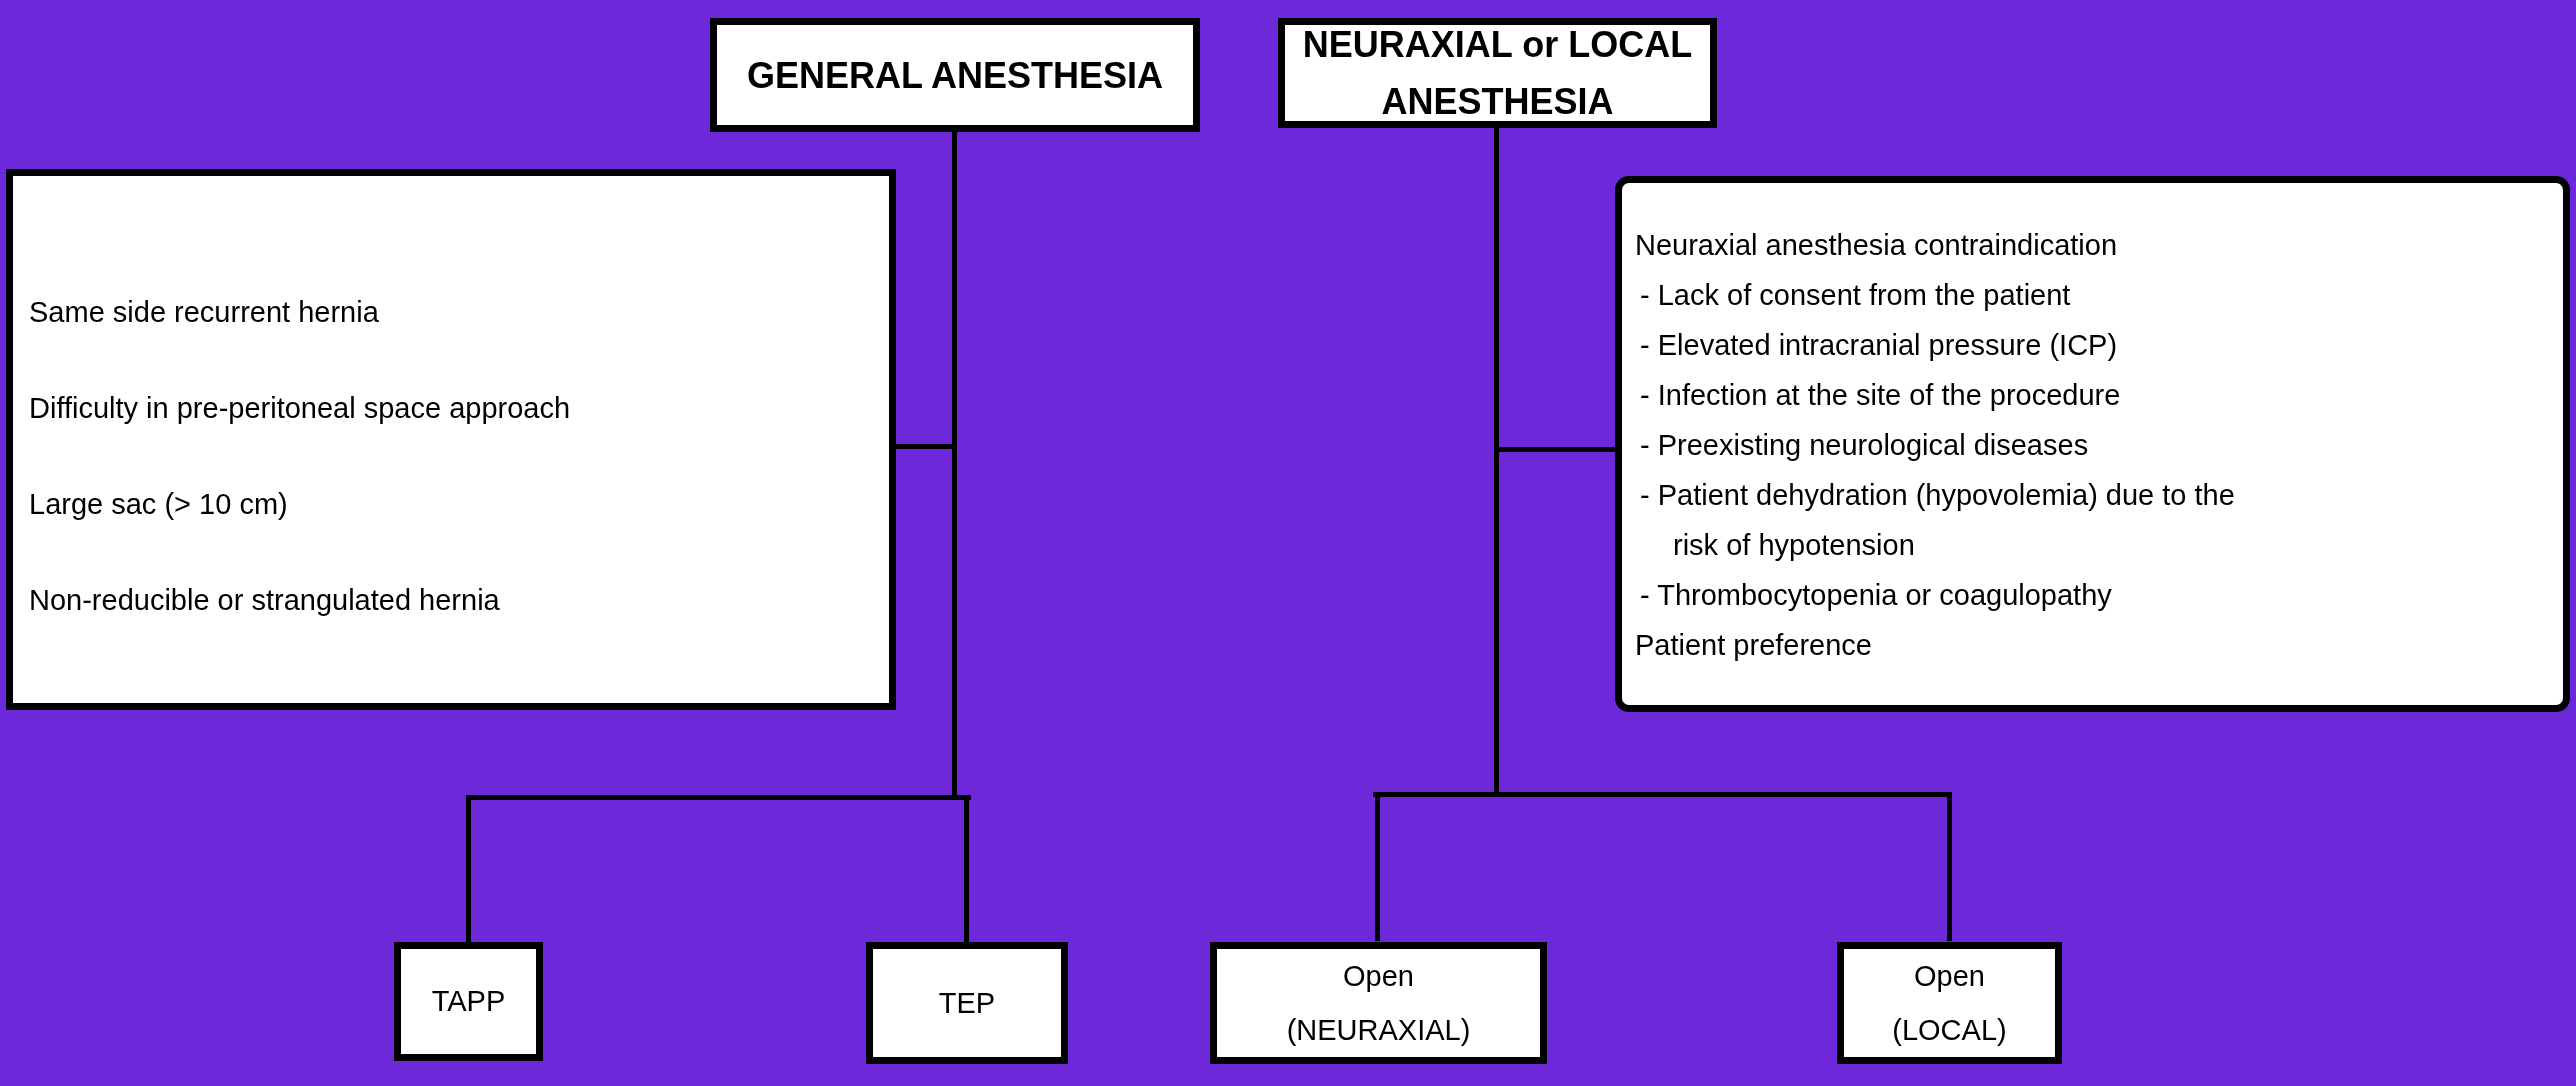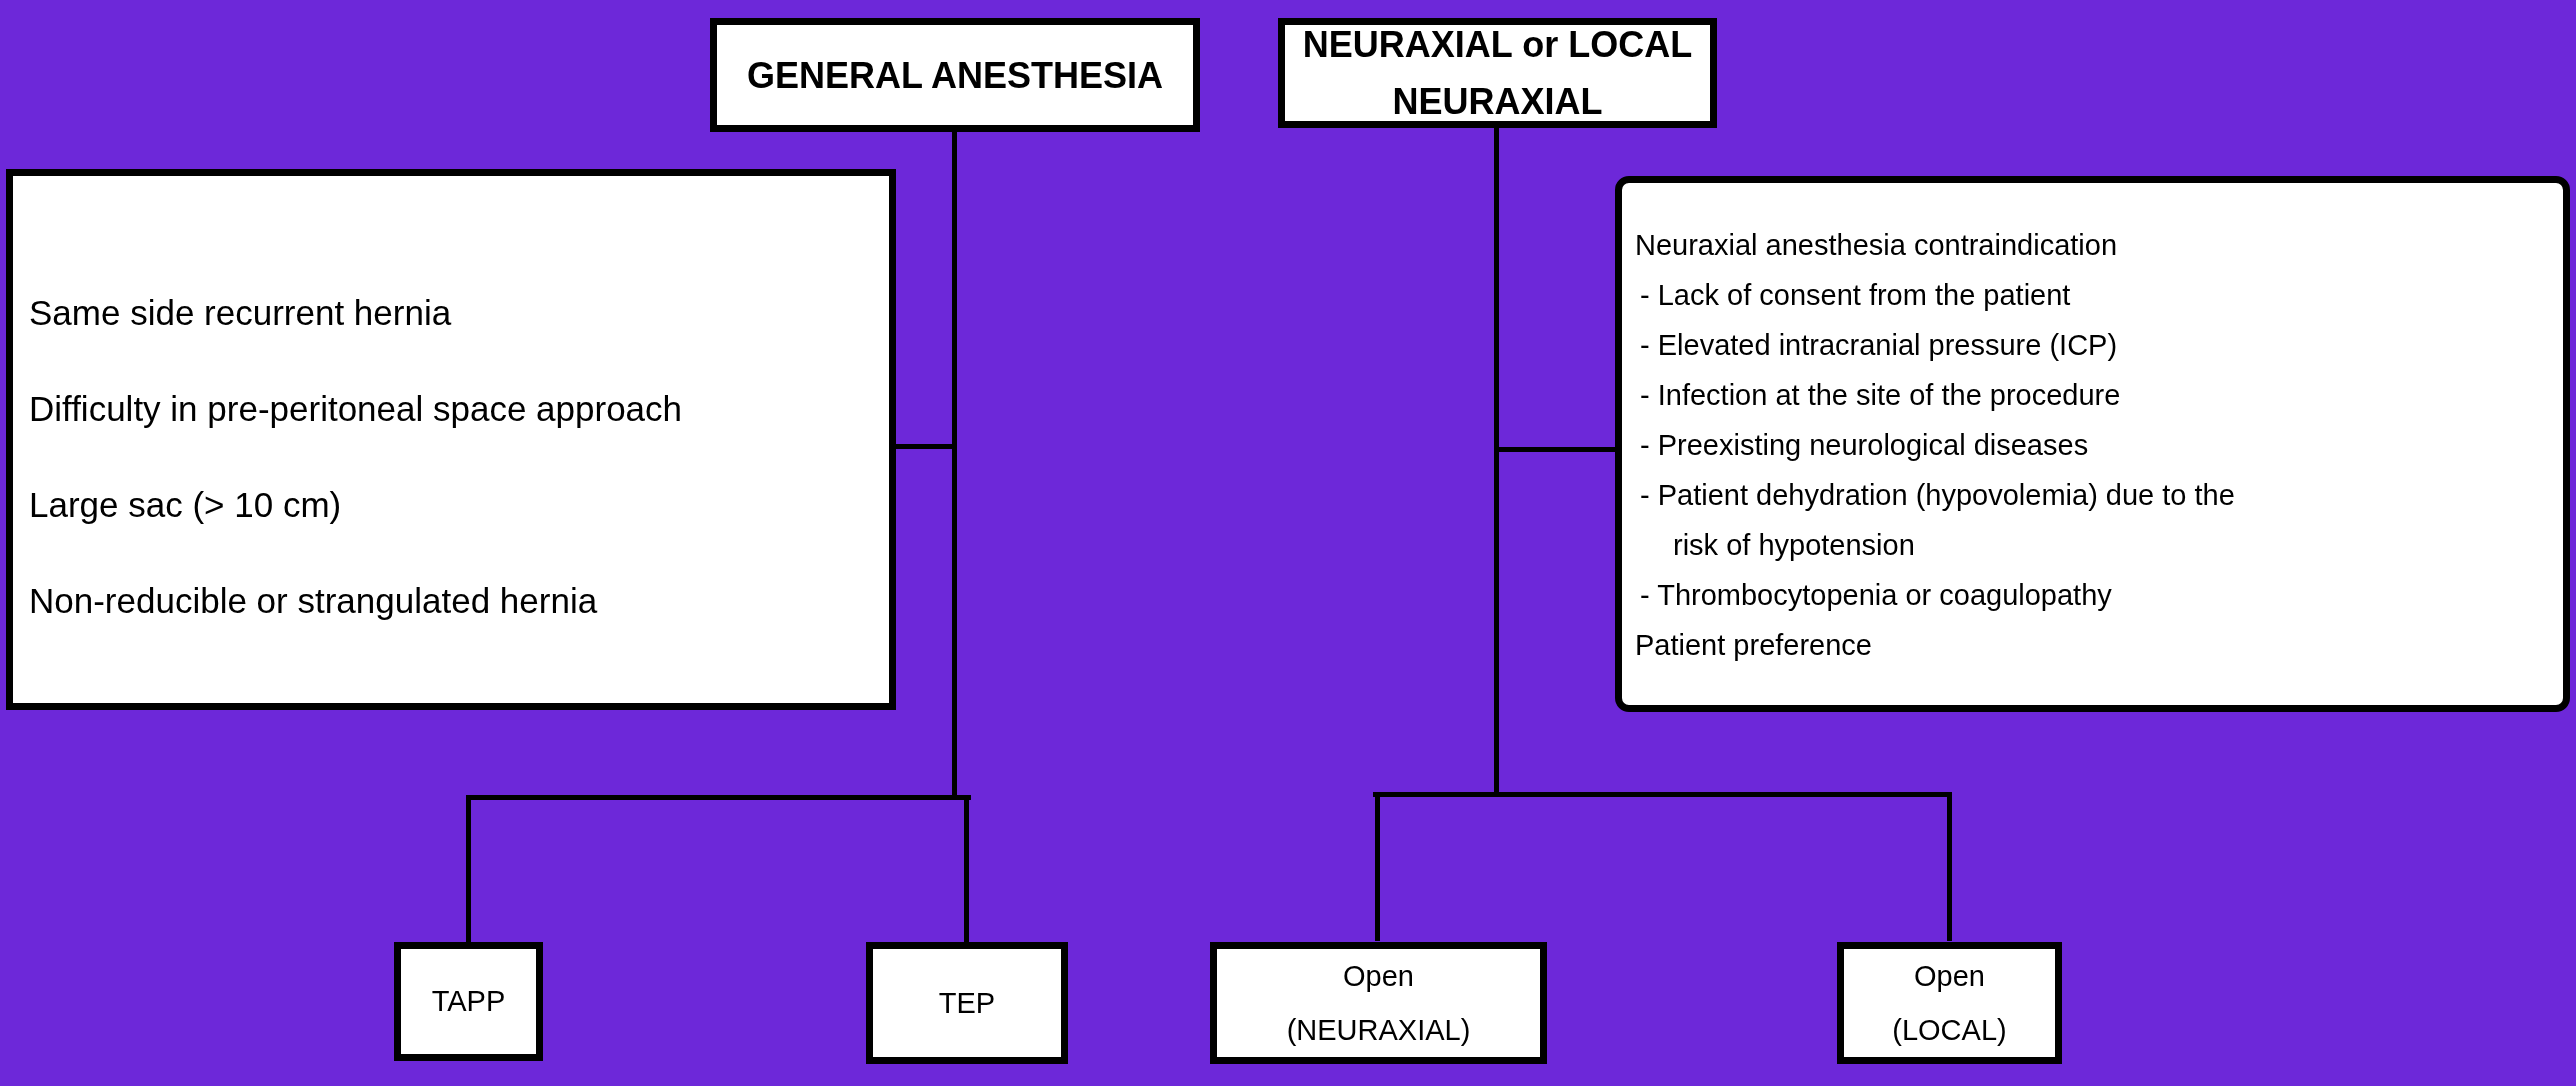--- a/index.html
+++ b/index.html
@@ -39,21 +39,21 @@
     font-weight: bold;
     font-size: 36px;
     line-height: 39px;
     letter-spacing: 0px;
   }
   
   .left-list {
     padding: 119px 12px 0 16px;
   }
   .left-list .list-item {
-    font-size: 35px;
+    font-size: 29px;
     line-height: 35px;
     margin-bottom: 61px;
     white-space: nowrap;
   }
   
   .right-list {
     padding-top: 37px;
     border-radius: 14px;
   }
   .right-list .r-line {
@@ -91,21 +91,21 @@
   <div class="line" style="left:1373px; top:792px; width:579px; height:4.8px;"></div>
   <div class="line" style="left:1375px; top:792px; width:4.8px;   height:149px;"></div>
   <div class="line" style="left:1947px; top:792px; width:4.8px;   height:149px;"></div>
 
   <div class="node center-content" style="left:710px; top:18px; width:490px; height:114px;">
     <div class="node-title">GENERAL ANESTHESIA</div>
   </div>
 
   <div class="node center-content" style="left:1278px; top:18px; width:439px; height:110px;justify-content:space-between;">
     <div class="node-title">NEURAXIAL or LOCAL</div>
-    <div class="node-title">NEURAXIAL</div>
+    <div class="node-title">ANESTHESIA</div>
   </div>
 
   <div class="node left-list" style="left:6px; top:169px; width:890px; height:541px;">
     <div class="list-item">Same side recurrent hernia</div>
     <div class="list-item">Difficulty in pre-peritoneal space approach</div>
     <div class="list-item">Large sac (&gt; 10 cm)</div>
     <div class="list-item">Non-reducible or strangulated hernia</div>
   </div>
 
   <div class="node right-list" style="left:1615px; top:176px; width:955px; height:536px;">

